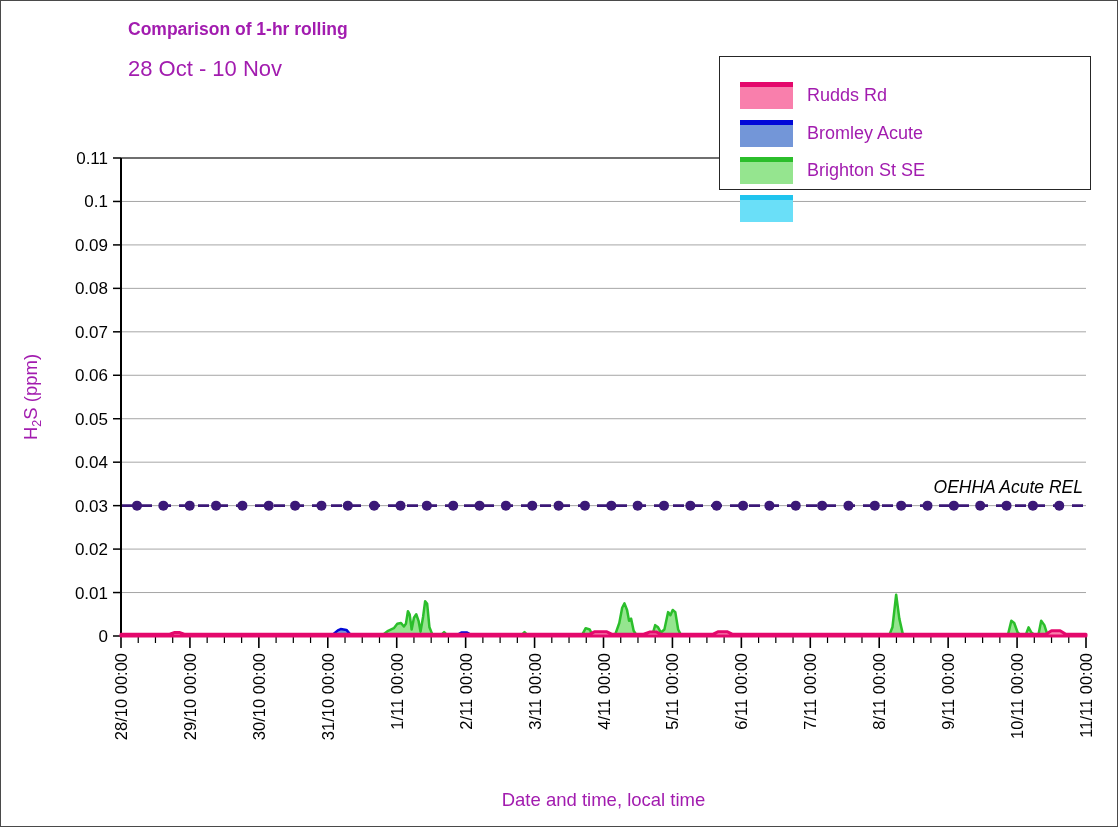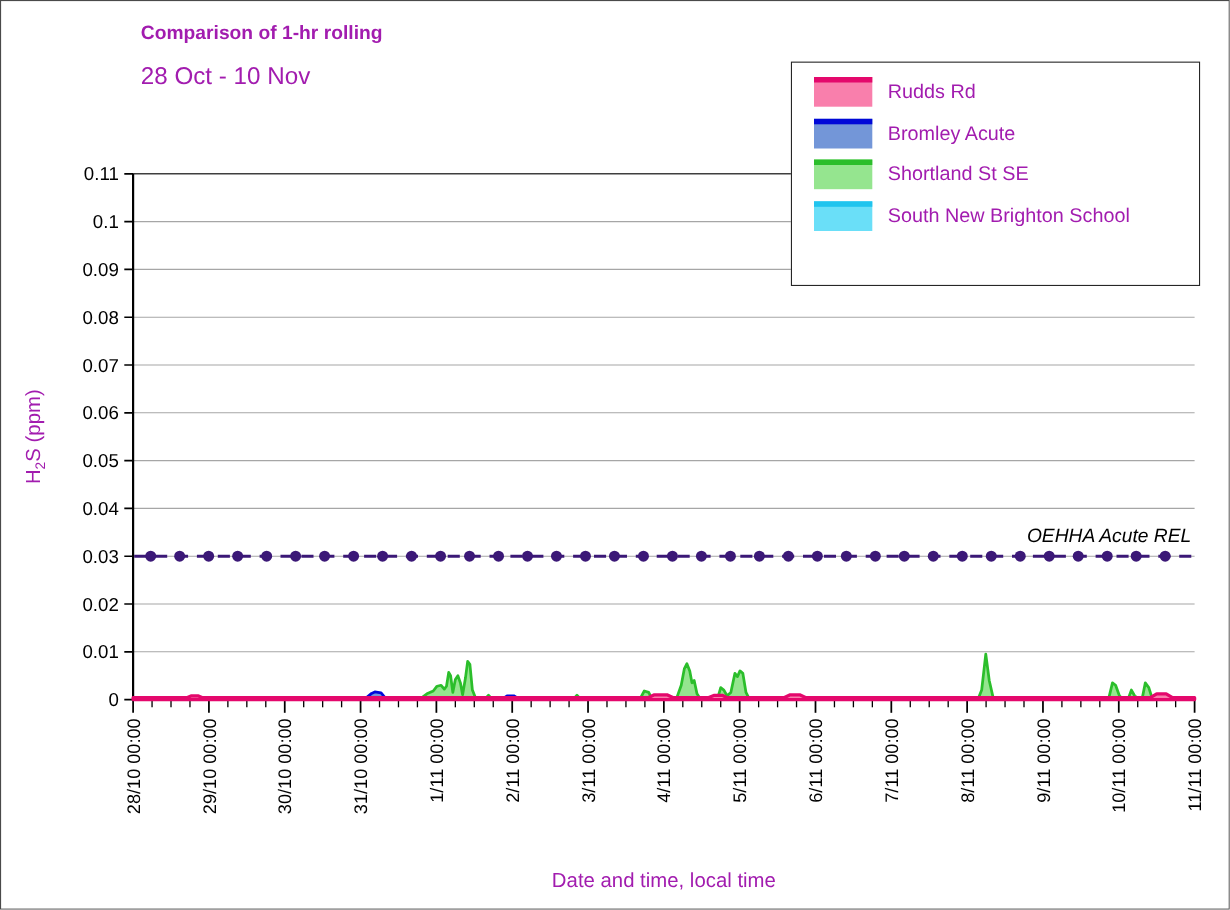--- a/index.html
+++ b/index.html
@@ -21,23 +21,23 @@
     position:absolute;left:31px;top:396px;
     transform:translate(-50%,-50%) rotate(-90deg);
     font-size:18.5px;white-space:nowrap;
   }
   .xlabel{
     position:absolute;left:120px;width:965px;top:788px;
     text-align:center;font-size:18.5px;
   }
   svg#plot{position:absolute;left:0;top:0;}
   .legend{
-    position:absolute;left:718px;top:55px;width:372px;height:204px;
+    position:absolute;left:718px;top:55px;width:372px;height:134px;
     box-sizing:border-box;border:1.6px solid #262626;background:#ffffff;
-    padding:8px 0 0 20px;z-index:5;
+    padding:20px 0 0 20px;z-index:5;
   }
   .legend-row{display:flex;align-items:center;height:37.5px;gap:14px;}
   .legend-swatch{width:53px;height:27px;box-sizing:border-box;flex:0 0 53px;}
   .legend-label{font-size:18px;white-space:nowrap;}
 </style>
 </head>
 <body>
 
 <div class="canvas">
 
@@ -212,21 +212,20 @@
       <div class="legend-row">
         <div class="legend-swatch" style="background: rgb(249, 127, 172); border-top: 5px solid rgb(228, 8, 108);"></div>
         <span class="legend-label">Rudds Rd</span>
       </div>
       <div class="legend-row">
         <div class="legend-swatch" style="background: rgb(115, 150, 216); border-top: 5px solid rgb(0, 8, 216);"></div>
         <span class="legend-label">Bromley Acute</span>
       </div>
       <div class="legend-row">
         <div class="legend-swatch" style="background: rgb(149, 229, 143); border-top: 5px solid rgb(43, 190, 43);"></div>
-        <span class="legend-label">Shortland St SE</span>
+        <span class="legend-label">Brighton St SE</span>
       </div>
       <div class="legend-row">
         <div class="legend-swatch" style="background: rgb(106, 223, 248); border-top: 5px solid rgb(32, 196, 238);"></div>
-        <span class="legend-label">South New Brighton School</span>
       </div>
     </div>
 
 </div>
 
 </body></html>

